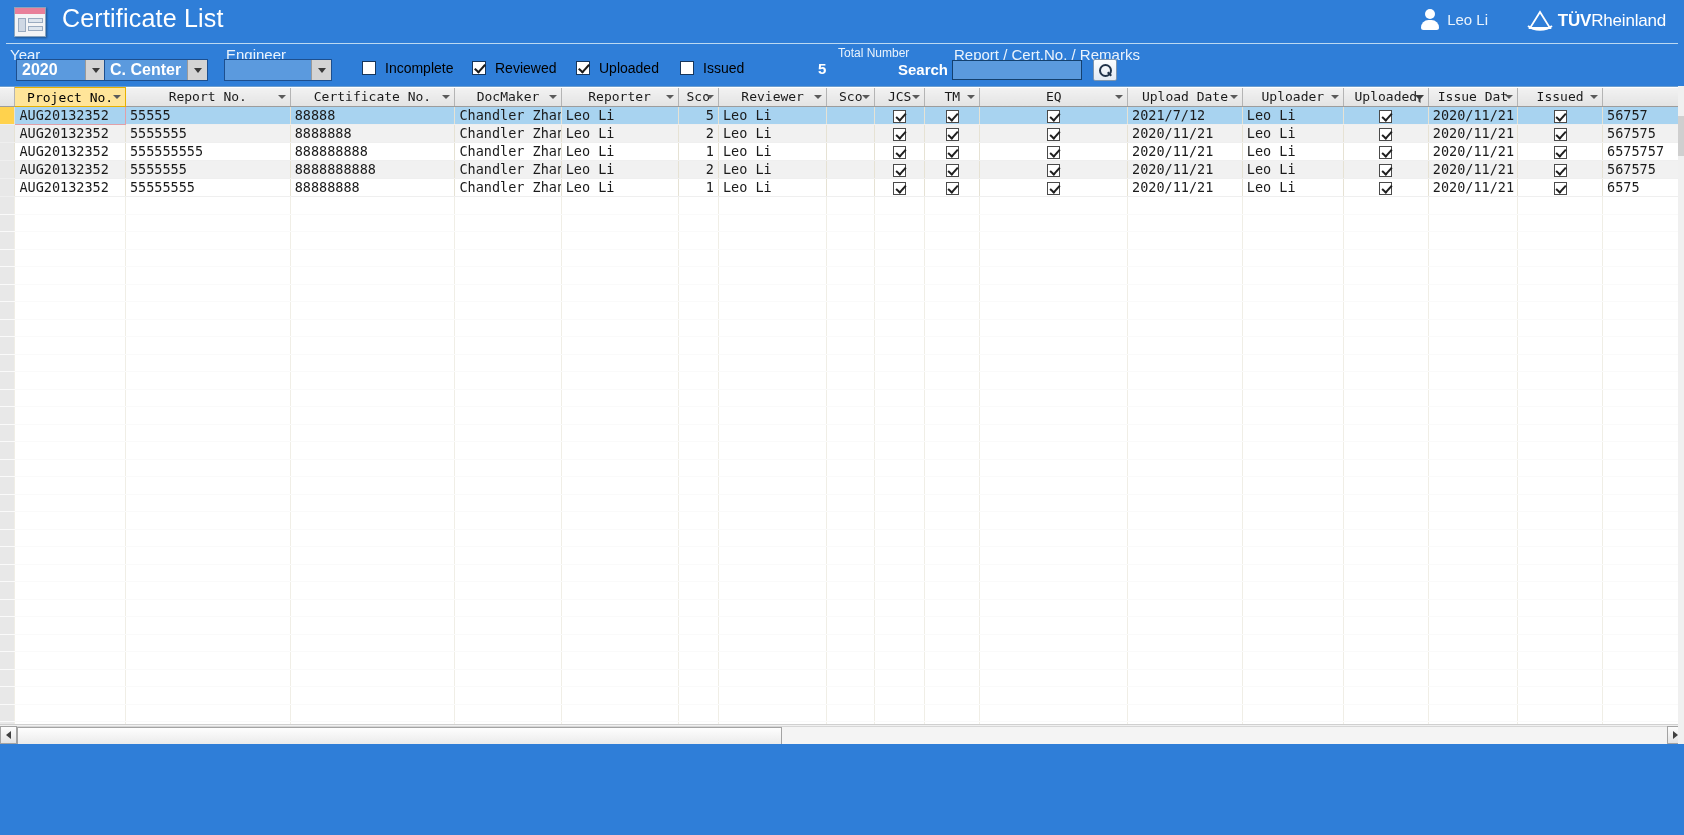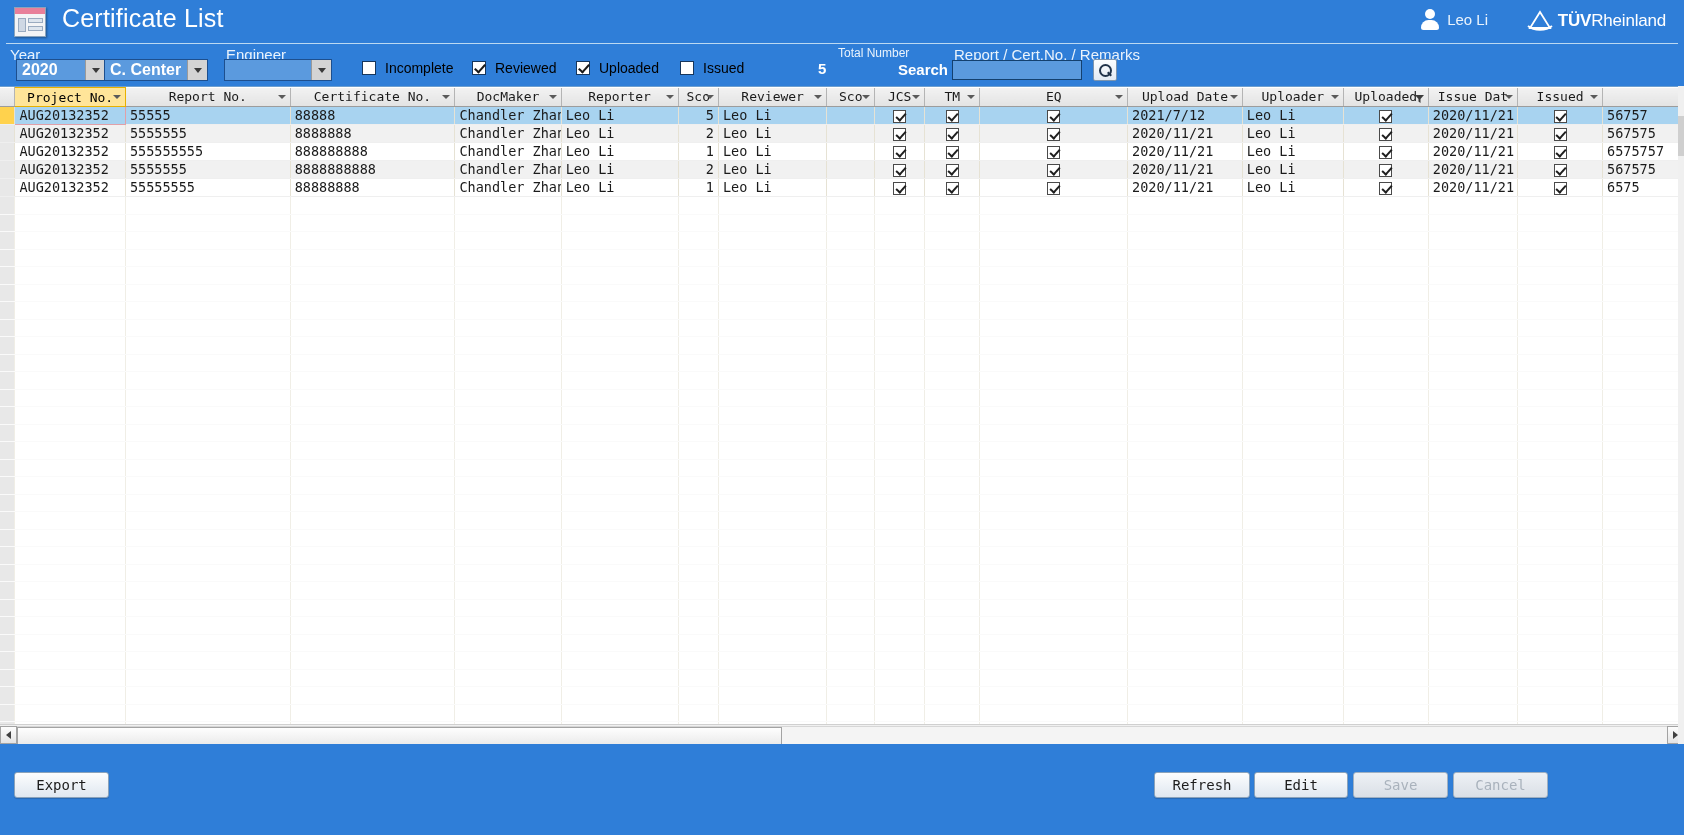--- a/index.html
+++ b/index.html
@@ -1140,21 +1140,14 @@
       <div class="hs-btn hs-right">
           <i></i>
         </div>
     </div>
   </div>
 
   <div class="vscroll">
     <div class="vs-thumb"></div>
   </div>
 
-  <div class="bottombar">
-    <div class="btn" style="left:14px; top:28px; width:95px;">Export</div>
-    <div class="btn" style="left:1154px; top:28px; width:96px;">Refresh</div>
-    <div class="btn" style="left:1254px; top:28px; width:94px;">Edit</div>
-    <div class="btn disabled" style="left:1353px; top:28px; width:95px;">Save</div>
-    <div class="btn disabled" style="left:1453px; top:28px; width:95px;">Cancel</div>
-  </div>
 
 </div>
 
 </body></html>

